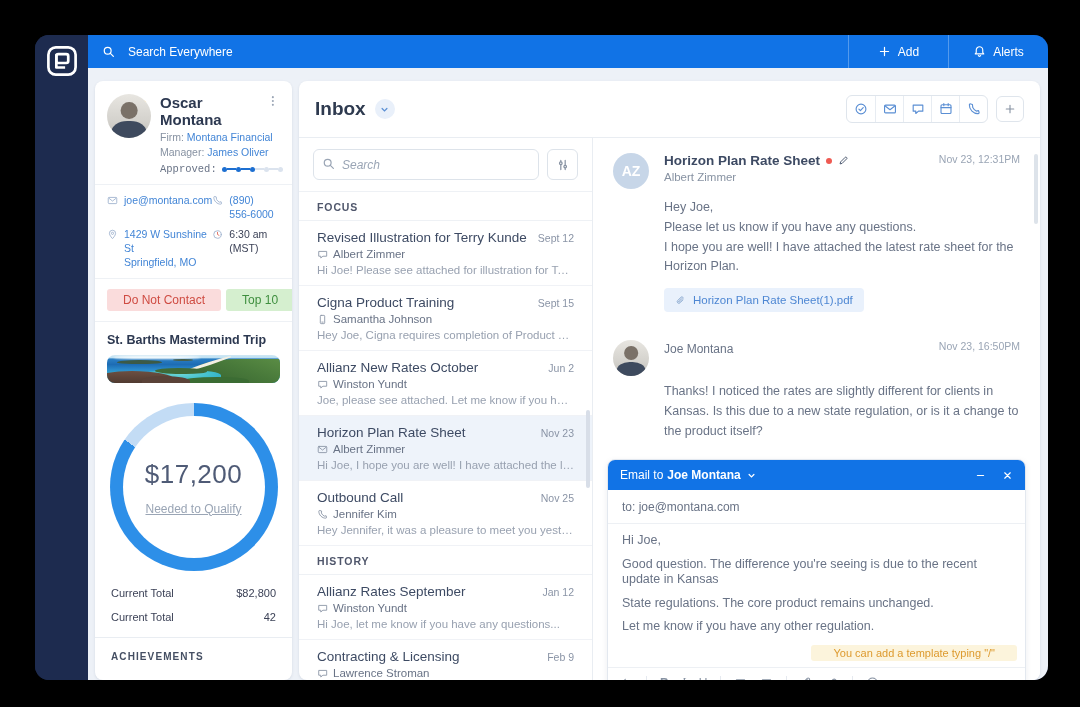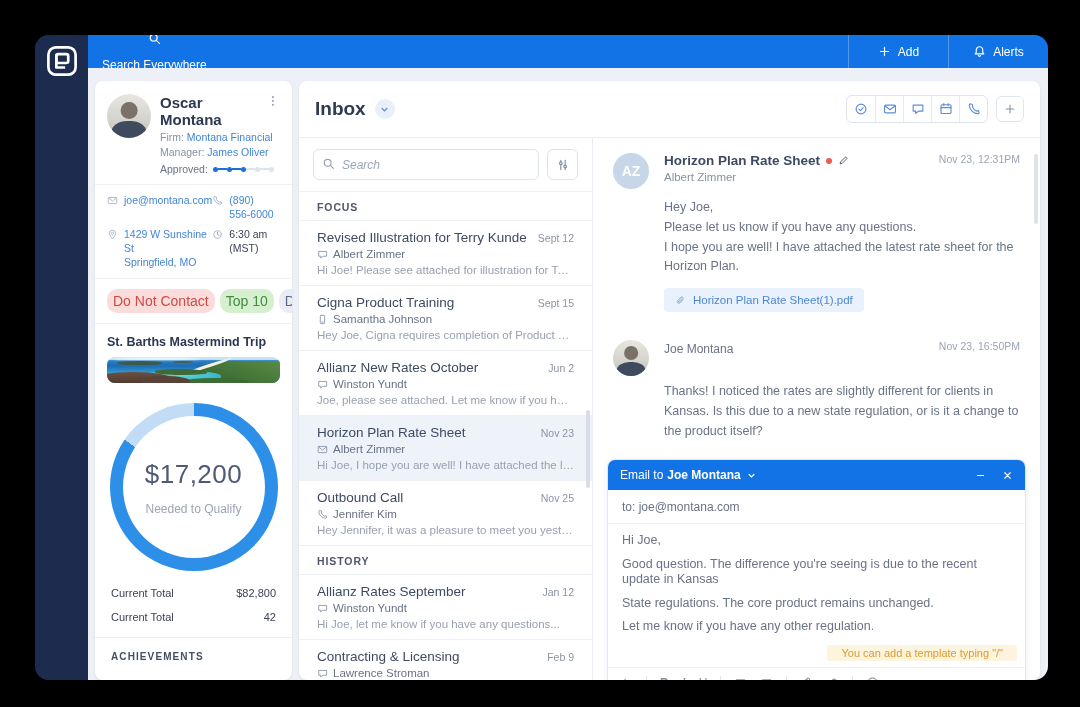--- a/index.html
+++ b/index.html
@@ -9,21 +9,21 @@
   .frame { position:absolute; left:35px; top:35px; width:1013px; height:645px;
            border-radius:14px; overflow:hidden; display:flex; background:#1d2b4f; }
 
   
   .rail { width:53px; flex-shrink:0; background:#1d2b4f; display:flex; justify-content:center; }
   .logo { margin-top:9px; width:34px; height:34px; color:#fff; }
 
   
   .main { flex:1; display:flex; flex-direction:column; min-width:0; }
   .topbar { height:33px; flex-shrink:0; background:#1173e6; display:flex; align-items:center; color:#fff; }
-  .tb-search { display:flex; align-items:center; gap:13px; margin-left:14px; font-size:12px; cursor:pointer;flex-direction:column; }
+  .tb-search { display:flex; align-items:center; gap:13px; margin-left:14px; font-size:12px; cursor:pointer; }
   .tb-right { margin-left:auto; display:flex; height:100%; }
   .tb-btn { display:flex; align-items:center; justify-content:center; gap:7px; width:100px;
             font-size:12px; border-left:1px solid rgba(255,255,255,.28); cursor:pointer; }
   .tb-ic { width:13px; height:13px; }
 
   .content { flex:1; min-height:0; background:#edf1f7; display:flex; gap:7px; padding:13px 8px 0 7px; }
 
   
   .card { background:#fff; border-radius:8px; box-shadow:0 1px 3px rgba(23,43,77,.10); overflow:hidden; }
   .profile-card { width:197px; flex-shrink:0; display:flex; flex-direction:column; }
@@ -37,34 +37,34 @@
   .avatar.sz44 { width:44px; height:44px; }
   .avatar.sz36 { width:36px; height:36px; }
   .status-dot { position:absolute; right:-1px; top:1px; width:8px; height:8px; border-radius:50%;
             background:#f5b73f; border:1.5px solid #fff; z-index:2; }
   .p-info { flex:1; min-width:0; }
   .p-name-row { display:flex; align-items:flex-start; }
   .p-name { font-size:15px; font-weight:700; color:#2c3850; }
   .kebab { margin-left:auto; color:#9aa5b5; width:14px; height:14px; cursor:pointer; }
   .p-line { font-size:10.5px; color:#8792a2; margin-top:3px; }
   .p-line a { color:#4285d6; text-decoration:none; cursor:pointer; }
-  .appr { display:flex; align-items:center; gap:0; margin-top:5px; }
+  .appr { display:flex; align-items:center; gap:0; margin-top:5px;font-family:Liberation Mono, monospace; }
   .appr-label { font-size:10.5px; color:#697386; margin-right:5px; }
   .appr-dot { width:5px; height:5px; border-radius:50%; }
   .appr-seg { width:9px; height:1.5px; }
   .fill-b { background:#1d6fd1; } .fill-l { background:#dbe3ee; }
 
   .p-contact { padding:9px 12px; display:grid; grid-template-columns:1.08fr .92fr; row-gap:7px;
                border-bottom:1px solid #eef1f5; }
   .c-item { display:flex; gap:6px; font-size:10.5px; line-height:1.3; color:#4285d6; cursor:pointer; }
   .c-item.plain { color:#3c4257; cursor:default; }
   .c-ic { width:11px; height:11px; flex-shrink:0; color:#9fb3cf; margin-top:1px; }
 
   .p-tags { padding:10px 12px; display:flex; gap:5px; border-bottom:1px solid #eef1f5; }
-  .chip { font-size:14px; padding:4px 6px; border-radius:10px; white-space:nowrap; }
+  .chip { font-size:12px; padding:4px 16px; border-radius:3px; white-space:nowrap; }
   .chip.danger  { background:#fadcdc; color:#cf4b42; }
   .chip.success { background:#d5efcf; color:#3e8e3e; }
   .chip.neutral { background:#e9edf3; color:#5a6b87; }
 
   .trip-title { padding:11px 12px 8px; font-size:12.5px; font-weight:700; color:#2c3850; }
 
   
   .photo { margin:0 12px; height:112px; border-radius:8px; position:relative; overflow:hidden;
            background:linear-gradient(180deg,#cfe7f4 0%,#bee0f2 10%,#2b7fc4 14%,#1d6cb4 34%,#2b8aca 52%,#2fa9cf 66%,#1e93b4 100%); }
   .photo i { position:absolute; display:block; }
@@ -79,21 +79,21 @@
   .ph-rock2 { left:20%; bottom:-8%; width:28%; height:34%; background:#5a4238; border-radius:55% 65% 0 0; }
   .ph-green2 { left:42%; bottom:-10%; width:40%; height:30%; background:#3b6c33; border-radius:60% 50% 0 0; }
 
   
   .donut-wrap { margin:20px auto 10px; position:relative; width:168px; height:168px; }
   .donut { width:168px; height:168px; border-radius:50%; position:relative; }
   .donut::after { content:""; position:absolute; inset:13px; background:#fff; border-radius:50%; }
   .donut-center { position:absolute; inset:0; display:flex; flex-direction:column; align-items:center;
                   justify-content:center; z-index:2; }
   .donut-amount { font-size:26px; color:#4f5b76; letter-spacing:.5px; }
-  .donut-caption { font-size:12px; color:#9aa5b5; margin-top:12px; }
+  .donut-caption { font-size:12px; color:#9aa5b5; margin-top:12px;text-decoration:underline; }
 
   .total-row { display:flex; justify-content:space-between; padding:6px 16px; font-size:11px; color:#3c4257; }
   .ach { margin-top:8px; border-top:1px solid #e9edf2; padding:13px 16px 18px; font-size:10px;
          letter-spacing:1.1px; font-weight:700; color:#454f63; }
 
   
   .main-card { flex:1; min-width:0; display:flex; flex-direction:column; }
   .mc-header { height:57px; flex-shrink:0; display:flex; align-items:center; padding:0 16px;
                border-bottom:1px solid #e9edf2; }
   .inbox-title { font-size:19px; font-weight:700; color:#2e3a4f; }
@@ -171,21 +171,21 @@
   .cp-header { height:30px; background:#1173e6; border-radius:7px 7px 0 0; display:flex;
                align-items:center; padding:12px 12px; color:#fff; font-size:12px; }
   .cp-header b { margin-left:4px; }
   .cp-chev { width:11px; height:11px; margin-left:5px; cursor:pointer; }
   .cp-win { margin-left:auto; display:flex; align-items:center; gap:16px; }
   .cp-win svg { width:11px; height:11px; cursor:pointer; }
   .cp-to { padding:10px 14px 9px; font-size:12px; color:#697386; border-bottom:1px solid #edf0f4; }
   .cp-body { padding:9px 14px 0; font-size:12.5px; color:#697386; }
   .cp-body p { margin:0 0 9px; line-height:1.18; }
   .cp-hint-row { text-align:right; padding:0 8px 6px; }
-  .cp-hint { font-size:11px; color:#dd9a2e; background:#fcf4dc; padding:2px 14px; border-radius:3px; }
+  .cp-hint { font-size:11px; color:#dd9a2e; background:#fcf4dc; padding:2px 22px; border-radius:3px; }
   .cp-toolbar { border-top:1px solid #edf0f4; padding:7px 12px; display:flex; align-items:center; gap:13px;
                 color:#8792a2; }
   .cp-toolbar .tbtn { display:flex; align-items:center; justify-content:center; cursor:pointer;
                 font-size:12px; color:#8792a2; }
   .cp-toolbar .tbtn svg { width:13px; height:13px; }
   .cp-toolbar .sep { width:1px; height:14px; background:#e5e9ef; }
   .t-b { font-weight:700; } .t-i { font-style:italic; font-family:"Liberation Serif", serif; }
   .t-u { text-decoration:underline; }
   .thread-footer { flex:1; background:#eef1f6; margin-top:10px; }
 </style>

